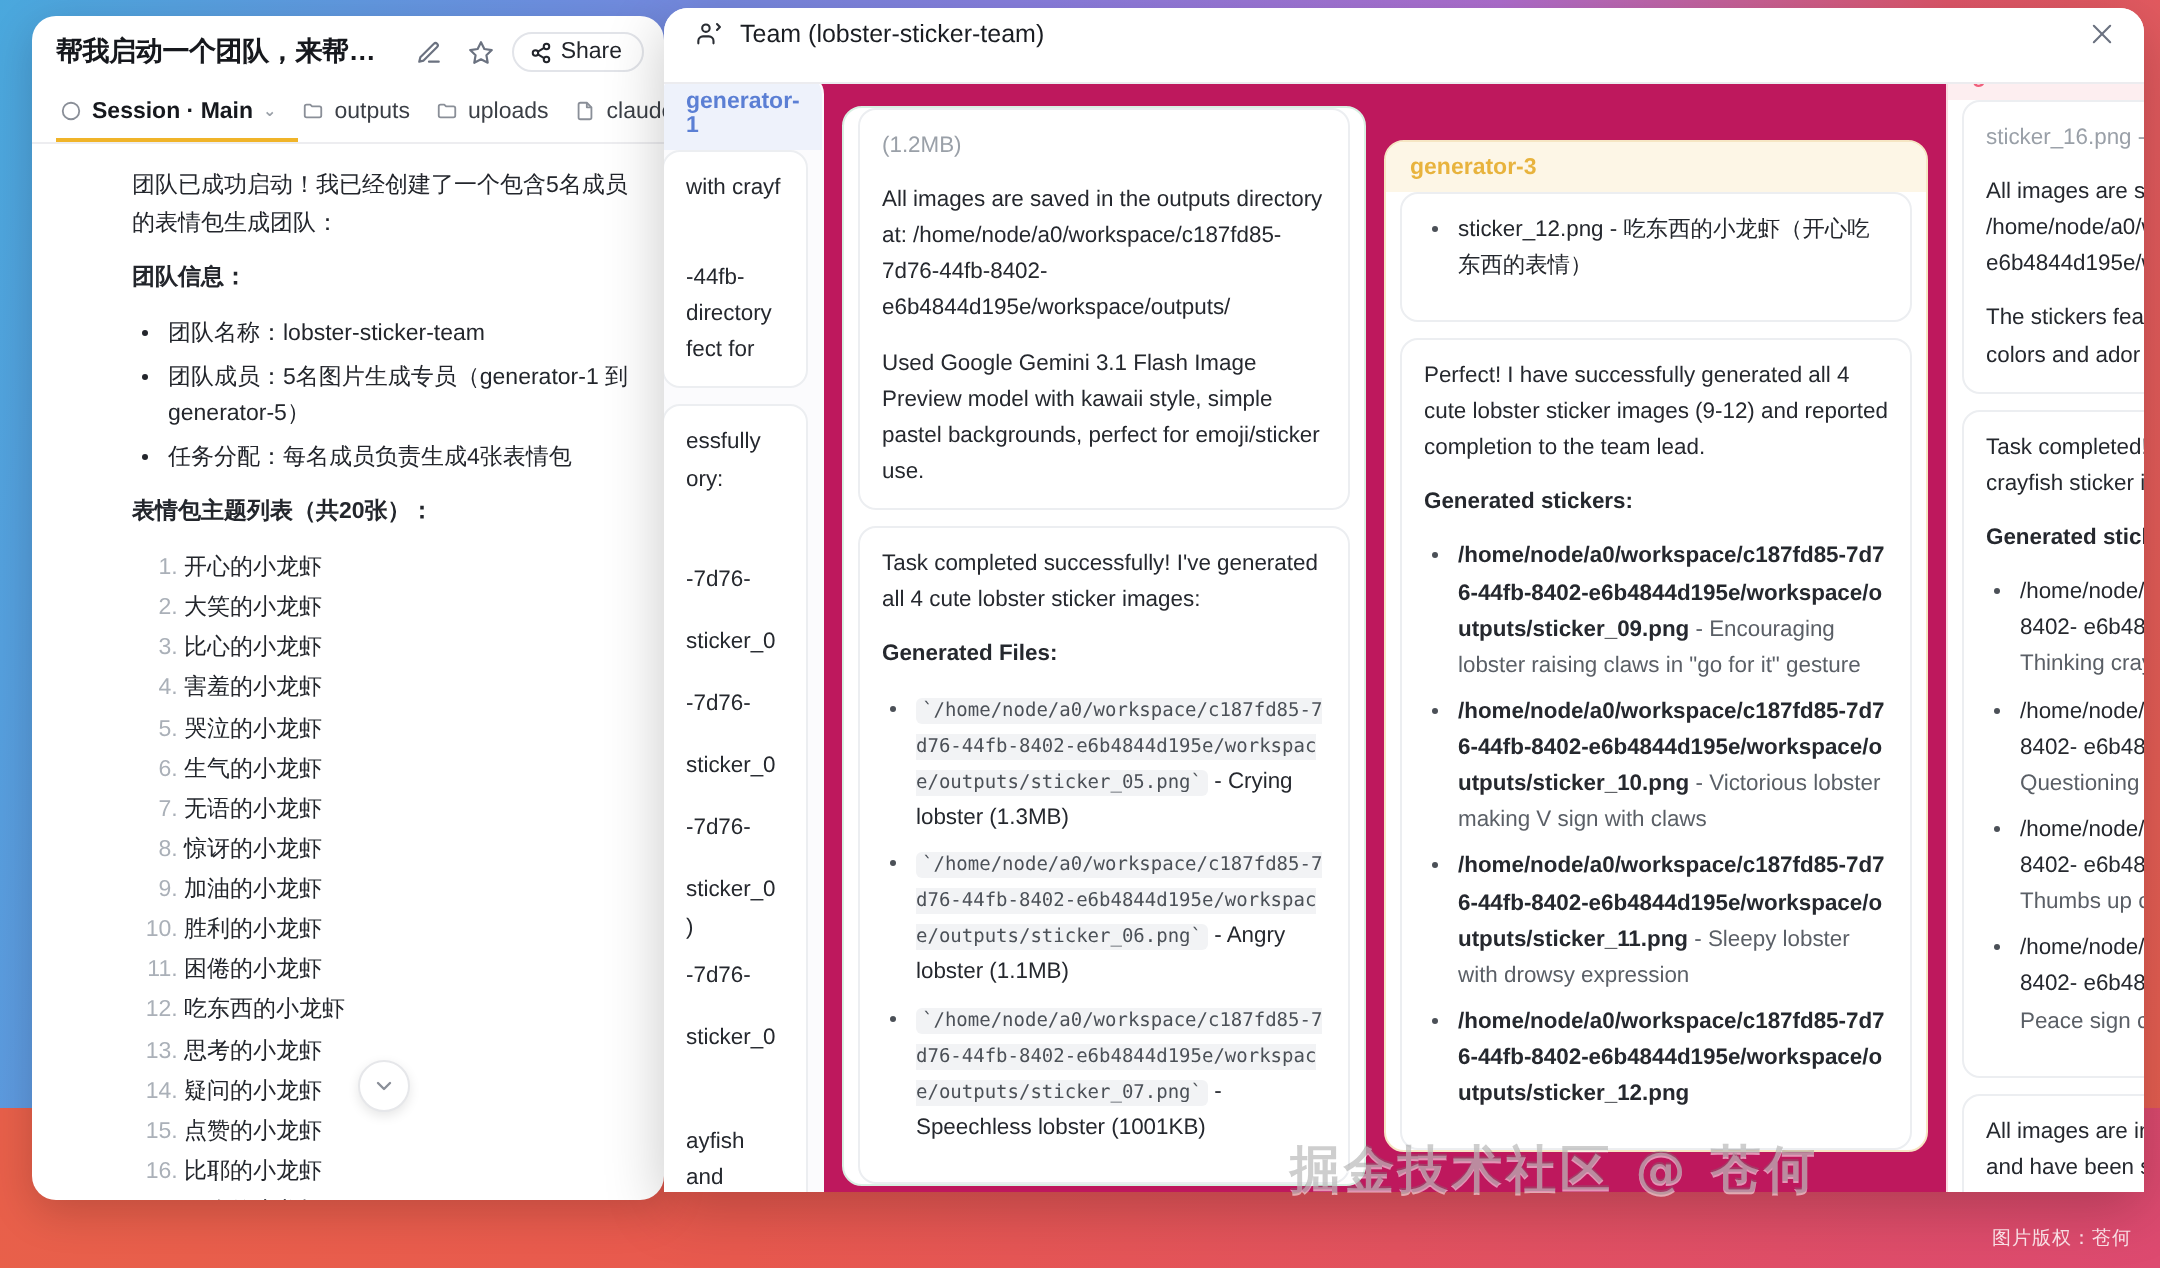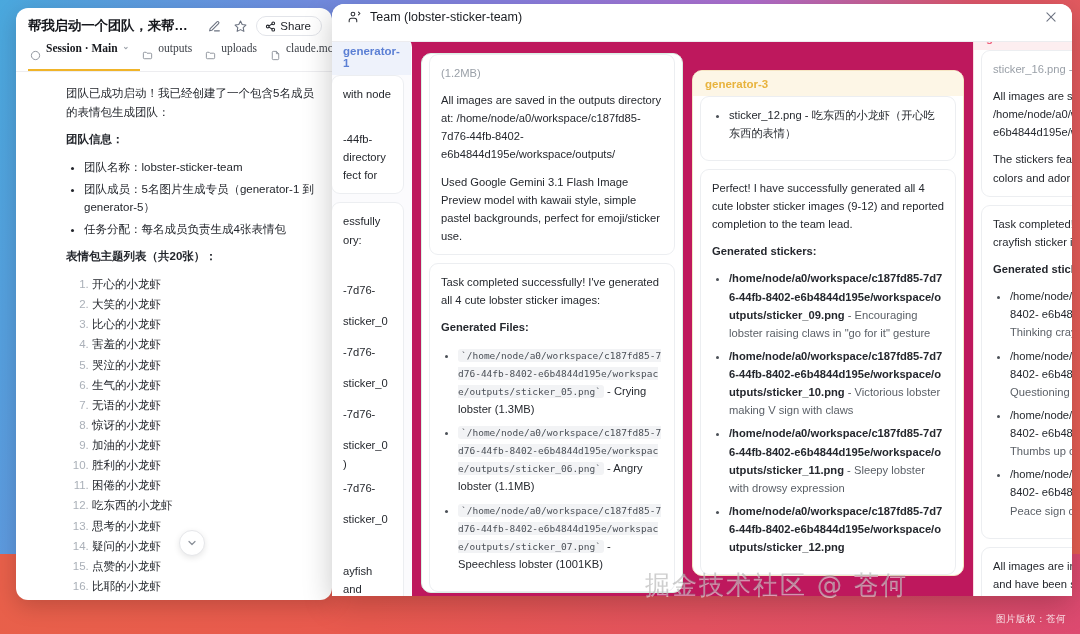--- a/index.html
+++ b/index.html
@@ -52,24 +52,24 @@
     padding: 3px 10px 3px 8px; font-size: 11.5px; color: #22252b;
     background: #fff; cursor: pointer; flex: 0 0 auto; font-weight: 500;
   }
   .lp-tabs {
     display: flex; align-items: stretch; gap: 0;
     border-bottom: 1px solid #ededf0;
     padding: 0 12px; height: 30px; flex: 0 0 auto;
     overflow: hidden;
   }
   .lp-tab {
-    display: flex; gap: 5px;
+    display: flex; align-items: center; gap: 5px;
     font-size: 11.5px; color: #3b3f46;
     padding: 0 11px 0 2px; white-space: nowrap;
-    border-bottom: 2px solid transparent; cursor: pointer; font-family: Liberation Serif, serif;
+    border-bottom: 2px solid transparent; cursor: pointer;
   }
   .lp-tab.active { border-bottom-color: #f0b429; font-weight: 600; color: #16181d; }
   .lp-tab .tico { color: #8a8f98; display:flex; align-items:center; }
   .chev { font-size: 8px; color: #9aa0a8; }
 
   .lp-body {
     flex: 1 1 auto; overflow: hidden;
     padding: 12px 14px 0 14px;
     font-size: 11.5px; color: #23262c; line-height: 1.62;
     position: relative;
@@ -179,21 +179,21 @@
   .col-4 { width: 120px; border: 1px solid #fadbe0; margin-right: -1px; }
   .col-4 .col-head { background: #fdeef0; color: #f0607c; }
   .col-4 .msg { font-size: 11.2px; }
 
   .clip { overflow: hidden; }
 
   
   .wm {
     position: absolute; left: 645px; top: 592px;
     transform: translateY(-24px);
-    font-size: 25px; font-weight: 400; color: rgba(120,120,120,.36);
+    font-size: 25px; font-weight: 700; color: rgba(120,120,120,.36);
     letter-spacing: 2px; pointer-events: none;
     text-shadow: 0 1px 0 rgba(255,255,255,.55);
     white-space: nowrap;
     font-family: "DejaVu Sans", sans-serif;
   }
   .wm2 {
     position: absolute; right: 14px; bottom: 8px;
     font-size: 9.5px; color: rgba(255,255,255,.82);
     letter-spacing: .5px; pointer-events: none;
     font-family: Liberation Serif, serif;
@@ -328,21 +328,21 @@
         </svg>
     </span>
   </div>
 
   <div class="columns">
 
     <div class="col col-1 clip">
       <div class="col-head">generator-1</div>
       <div class="col-body">
         <div class="msg" style="min-height:118px">
-          <p>with node</p>
+          <p>with crayf</p>
           <p style="height:9px">&nbsp;</p>
           <p style="margin-bottom:0">-44fb-</p>
           <p style="margin-bottom:0">directory</p>
           <p>fect for</p>
         </div>
         <div class="msg" style="flex:1 1 auto">
           <p style="margin-bottom:0">essfully</p>
           <p>ory:</p>
           <p style="height:14px">&nbsp;</p>
           <p style="margin-bottom:13px">-7d76-</p>

